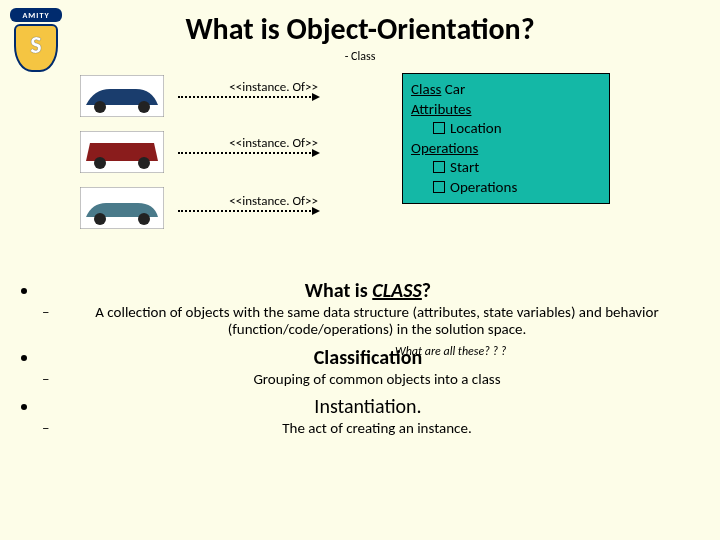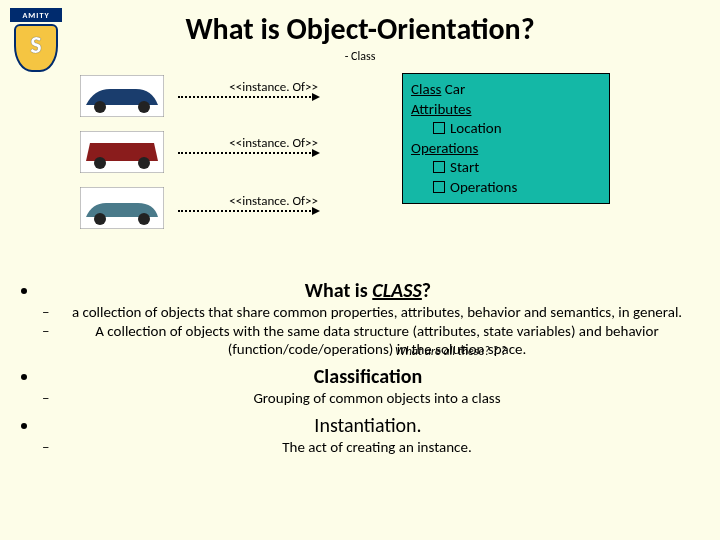--- a/index.html
+++ b/index.html
@@ -20,21 +20,21 @@
     width: 52px;
     height: 62px;
   }
   .logo .banner {
     background: #002b6e;
     color: #fff;
     font-size: 8px;
     font-weight: bold;
     text-align: center;
     padding: 2px 1px;
-    border-radius: 0;
+    border-radius: 6px;
     letter-spacing: 1px;
   }
   .logo .shield {
     width: 40px;
     height: 44px;
     margin: 2px auto 0 auto;
     background: #f5c542;
     border: 2px solid #002b6e;
     border-radius: 6px 6px 18px 18px / 6px 6px 26px 26px;
     position: relative;
@@ -213,21 +213,20 @@
     <div class="u">Operations</div>
     <div class="indent1 chk">Start</div>
     <div class="indent1 chk">Operations</div>
   </div>
 </div>
 
 <ul class="bullets">
   <li>
     <span class="b0-label"><span>What is </span><span class="class-word">CLASS</span><span>?</span></span>
     <ul class="sub">
-      <li>a collection of objects that share common properties, attributes, behavior and semantics, in general.</li>
       <li>A collection of objects with the same data structure (attributes, state variables) and behavior (function/code/operations) in the solution space.</li>
     </ul>
   </li>
   <li>
     <span class="b0-label">Classification</span>
     <ul class="sub">
       <li>Grouping of common objects into a class</li>
     </ul>
   </li>
   <li style="font-weight:normal">

